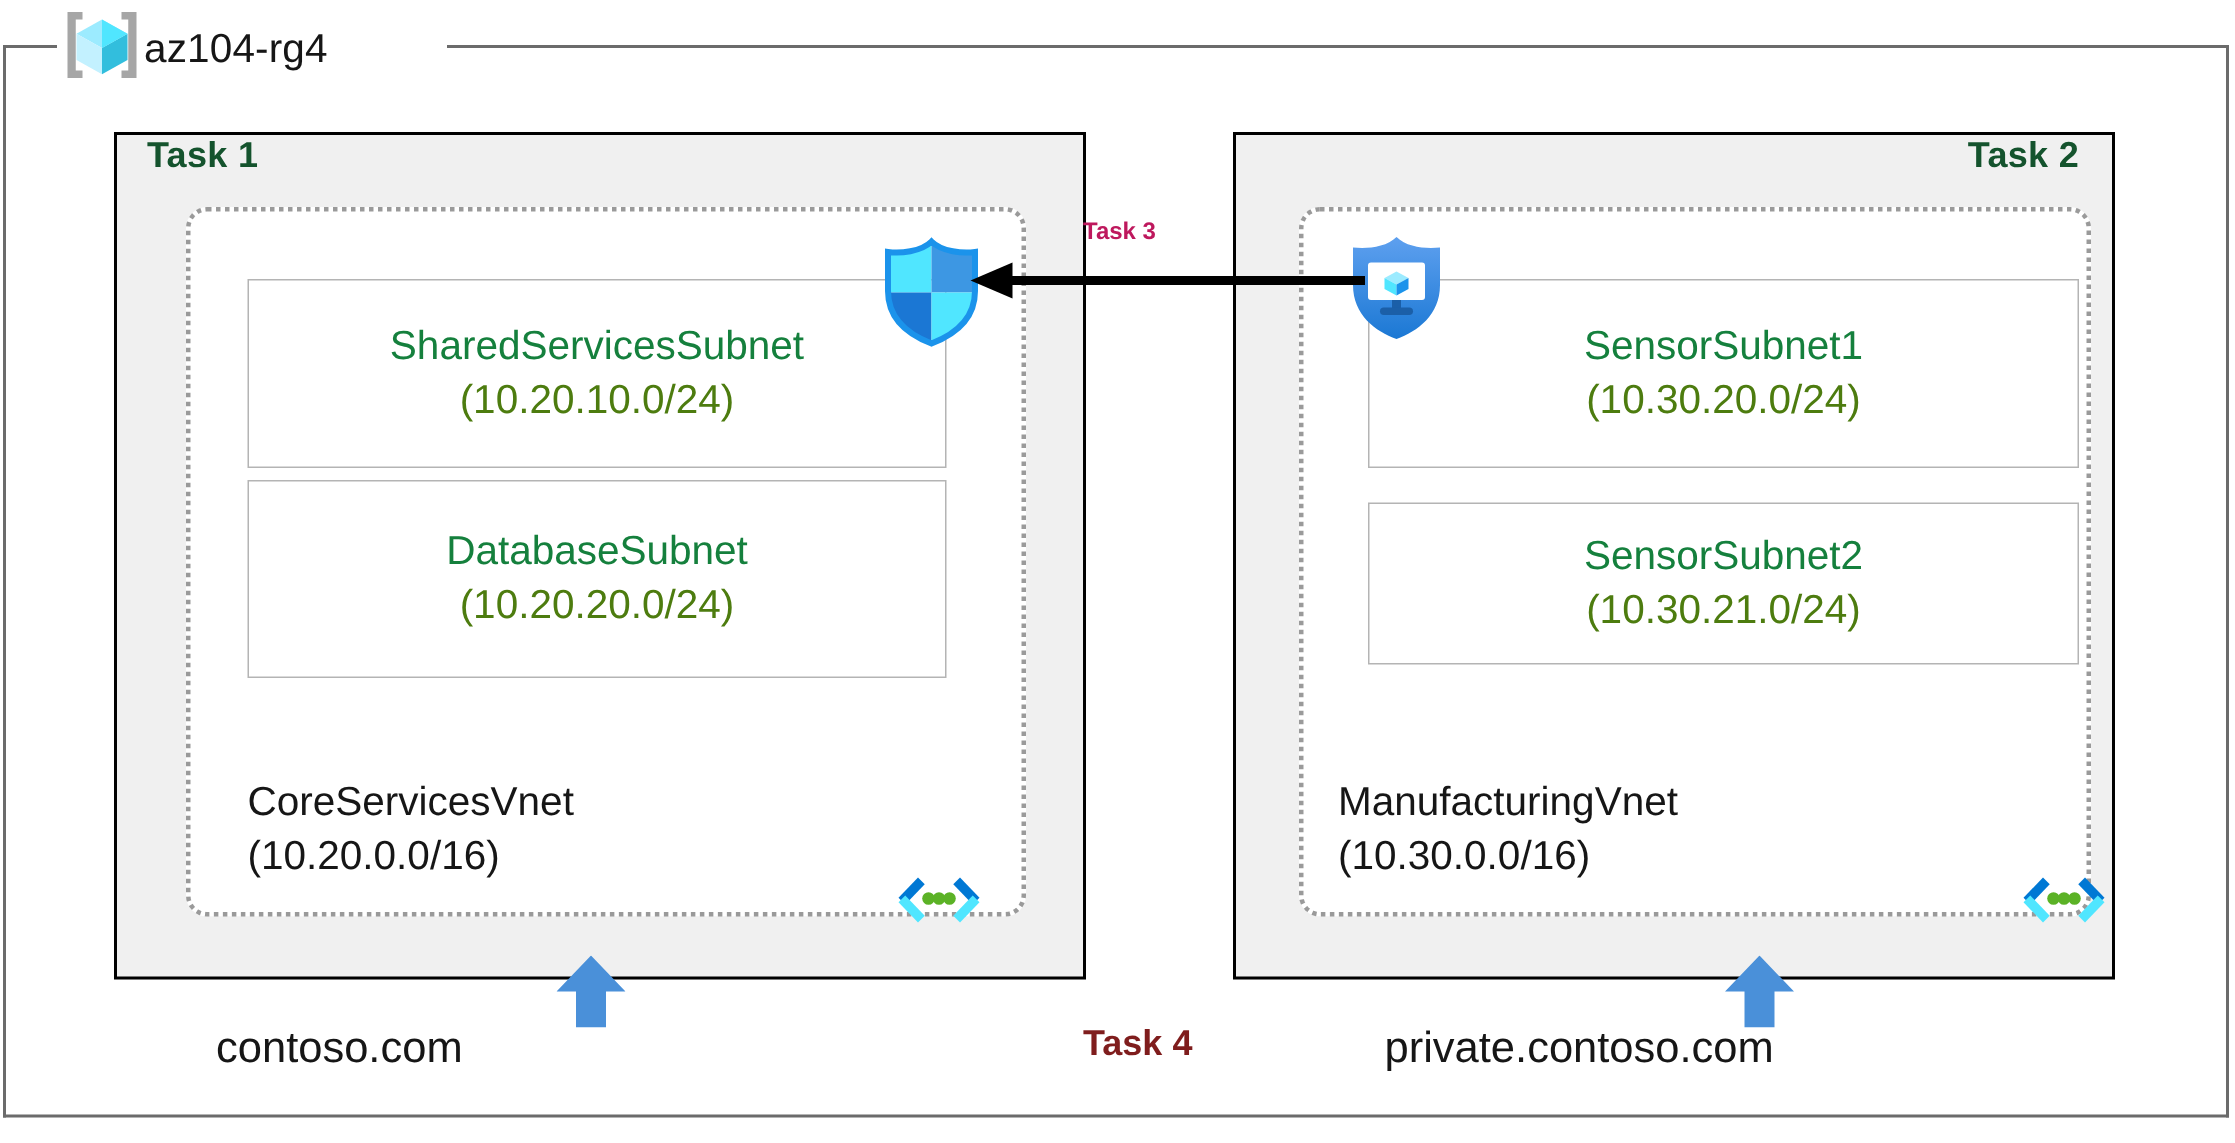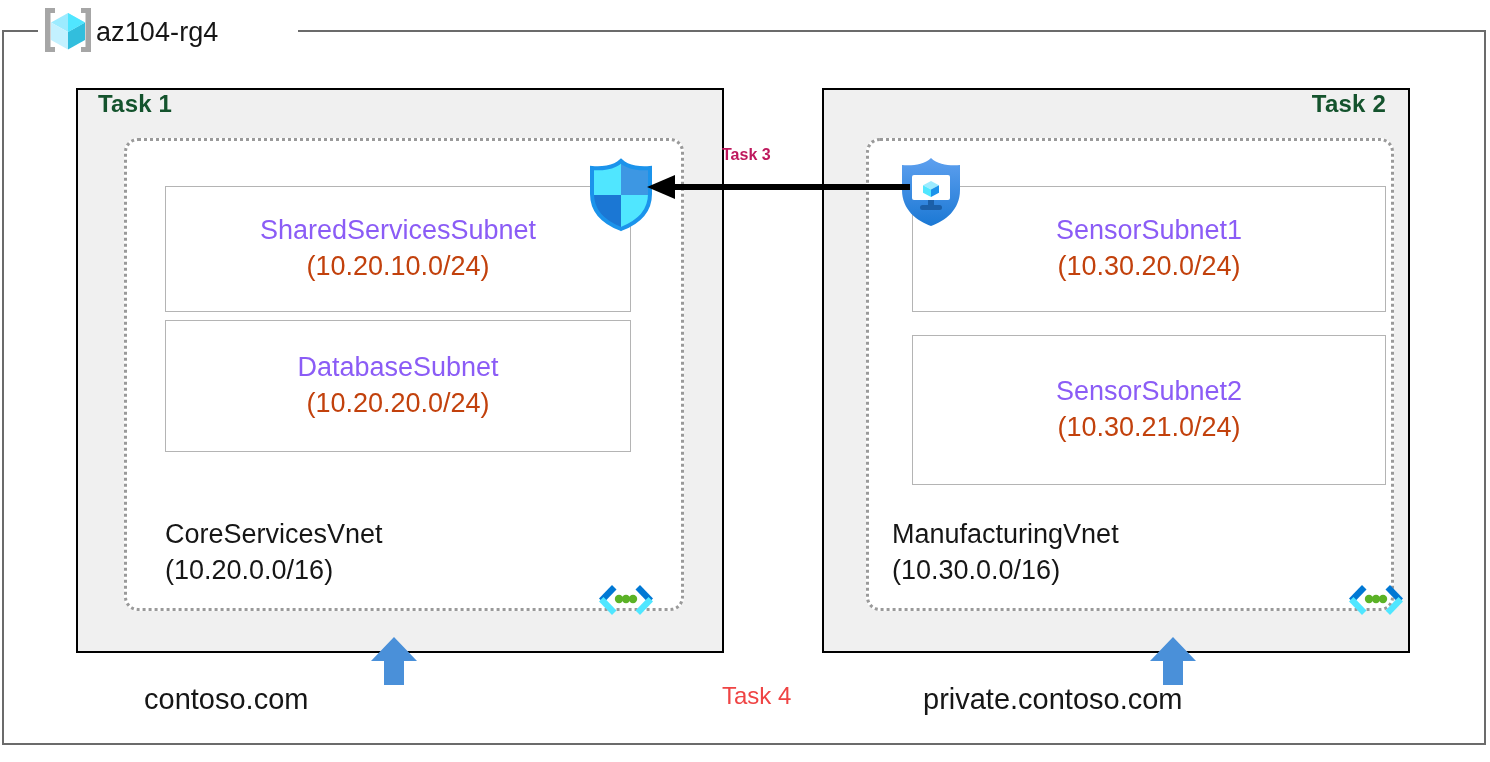--- a/index.html
+++ b/index.html
@@ -47,27 +47,27 @@
     box-sizing:border-box;
   }
   #vnet-core{left:124px;top:138px;width:560px;height:473px;}
   #vnet-manufacturing{left:866px;top:138px;width:528px;height:473px;}
 
   
   .subnet{
     position:absolute;background:#ffffff;border:1.5px solid #b4b4b4;box-sizing:border-box;
     display:flex;flex-direction:column;align-items:center;justify-content:center;
   }
-  .subnet-name{font-size:27px;color:#8b5cf6;line-height:1.32;white-space:nowrap;}
-  .subnet-cidr{font-size:27px;color:#c2410c;line-height:1.32;white-space:nowrap;}
+  .subnet-name{font-size:27px;color:#15803d;line-height:1.32;white-space:nowrap;}
+  .subnet-cidr{font-size:27px;color:#4d7c0f;line-height:1.32;white-space:nowrap;}
 
   #subnet-shared{left:165px;top:186px;width:466px;height:126px;}
   #subnet-database{left:165px;top:320px;width:466px;height:132px;}
   #subnet-sensor1{left:912px;top:186px;width:474px;height:126px;}
-  #subnet-sensor2{left:912px;top:335px;width:474px;height:150px;}
+  #subnet-sensor2{left:912px;top:335px;width:474px;height:108px;}
 
   
   .vnet-caption{
     position:absolute;text-align:left;font-size:27px;color:#161616;line-height:1.32;
   }
   #caption-core{left:165px;top:517px;width:466px;}
   #caption-manufacturing{left:892px;top:517px;width:474px;}
 
   
   .vnet-glyph{position:absolute;width:64px;height:42px;}
@@ -80,21 +80,21 @@
 
   
   #task3-arrow{position:absolute;left:645px;top:170px;width:265px;height:34px;}
   #badge-task3{
     position:absolute;left:722px;top:146px;font-size:16px;font-weight:bold;color:#be185d;
     white-space:nowrap;
   }
 
   
   #badge-task4{
-    position:absolute;left:722px;top:682px;font-size:24px;font-weight:normal;color:#ef4444;
+    position:absolute;left:722px;top:682px;font-size:24px;font-weight:bold;color:#7f1d1d;
     white-space:nowrap;
   }
 
   
   .dns-arrow{position:absolute;width:46px;height:48px;}
   #dns-arrow-left{left:371px;top:637px;}
   #dns-arrow-right{left:1150px;top:637px;}
   .dns-label{
     position:absolute;font-size:29px;color:#161616;text-align:left;white-space:nowrap;
   }

